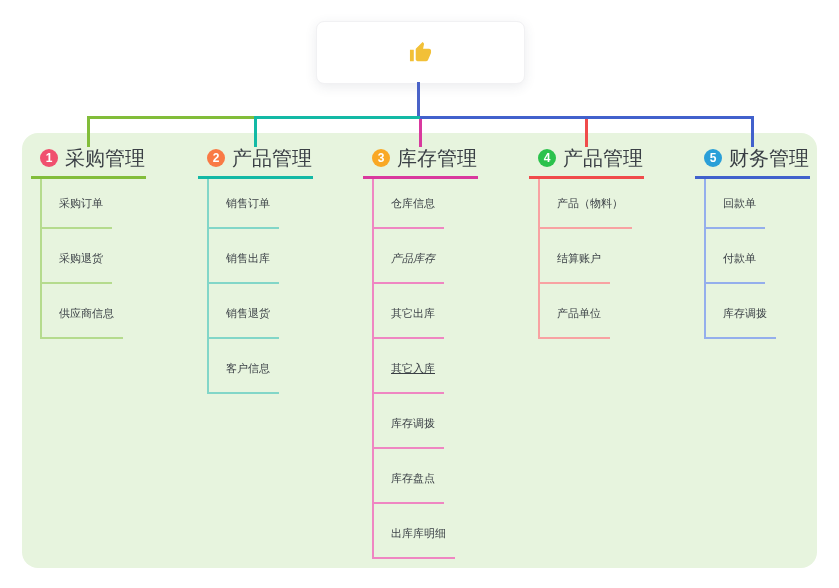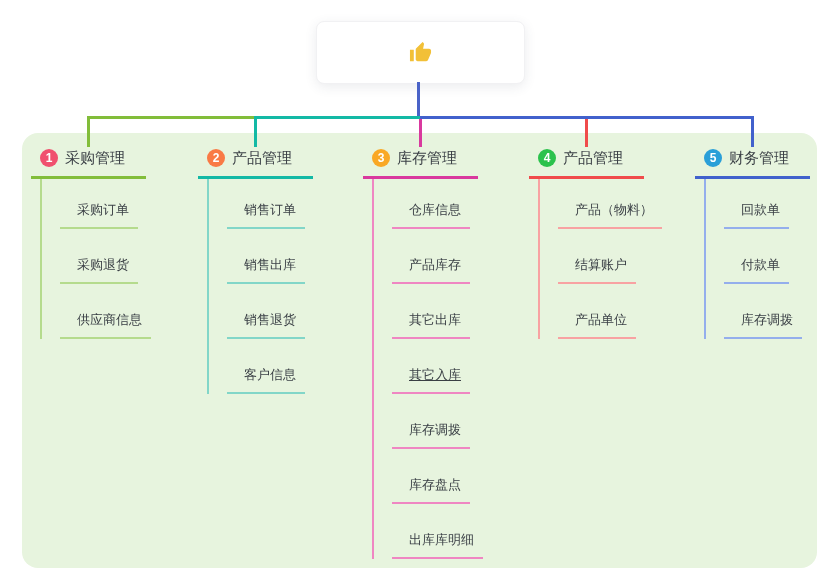--- a/index.html
+++ b/index.html
@@ -33,30 +33,29 @@
   .branch-header{
     box-sizing:border-box;width:115px;
     display:flex;align-items:center;gap:7px;
     padding:0 0 7px 9px;border-bottom:3px solid #888;
   }
   .badge{
     width:18px;height:18px;border-radius:50%;flex:0 0 18px;
     color:#fff;font-size:12px;font-weight:bold;
     display:flex;align-items:center;justify-content:center;line-height:1;
   }
-  .branch-title{font-size:15px;font-weight:500;line-height:22px;white-space:nowrap;}
+  .branch-title{font-size:20px;font-weight:500;line-height:22px;white-space:nowrap;}
   .children{margin-left:9px;border-left:2px solid #ccc;}
   .child-row{height:55px;display:flex;align-items:flex-end;}
   .child-row:first-child{height:50px;}
   .child-label{
     display:inline-block;white-space:nowrap;
-    font-size:13px;line-height:20px;
-    padding:0 9px 7px 17px;
+    font-size:11px;line-height:20px;
+    padding:0 9px 14px 17px;
     border-bottom:2px solid #ccc;
-    margin-left:18px;
   }
 </style>
 </head>
 <body>
 
 <div id="stage">
 
   <div class="panel"></div>
 
   <div class="root-node">
@@ -116,21 +115,21 @@
       <div class="branch" style="left: 363px;">
         <div class="branch-header" style="border-bottom-color: rgb(217, 57, 158);">
           <span class="badge" style="background: rgb(249, 168, 37);">3</span>
           <span class="branch-title">库存管理</span>
         </div>
         <div class="children" style="border-left-color: rgb(239, 134, 194);">
           <div class="child-row">
             <span class="child-label" style="border-bottom-color: rgb(239, 134, 194);">仓库信息</span>
           </div>
           <div class="child-row">
-            <span class="child-label" style="border-bottom-color: rgb(239, 134, 194);">产品库存</span>
+            <span class="child-label" style="border-bottom-color: rgb(239, 134, 194); font-style: italic;">产品库存</span>
           </div>
           <div class="child-row">
             <span class="child-label" style="border-bottom-color: rgb(239, 134, 194); text-align: right;">其它出库</span>
           </div>
           <div class="child-row">
             <span class="child-label" style="border-bottom-color: rgb(239, 134, 194); text-decoration: underline;">其它入库</span>
           </div>
           <div class="child-row">
             <span class="child-label" style="border-bottom-color: rgb(239, 134, 194);">库存调拨</span>
           </div>

